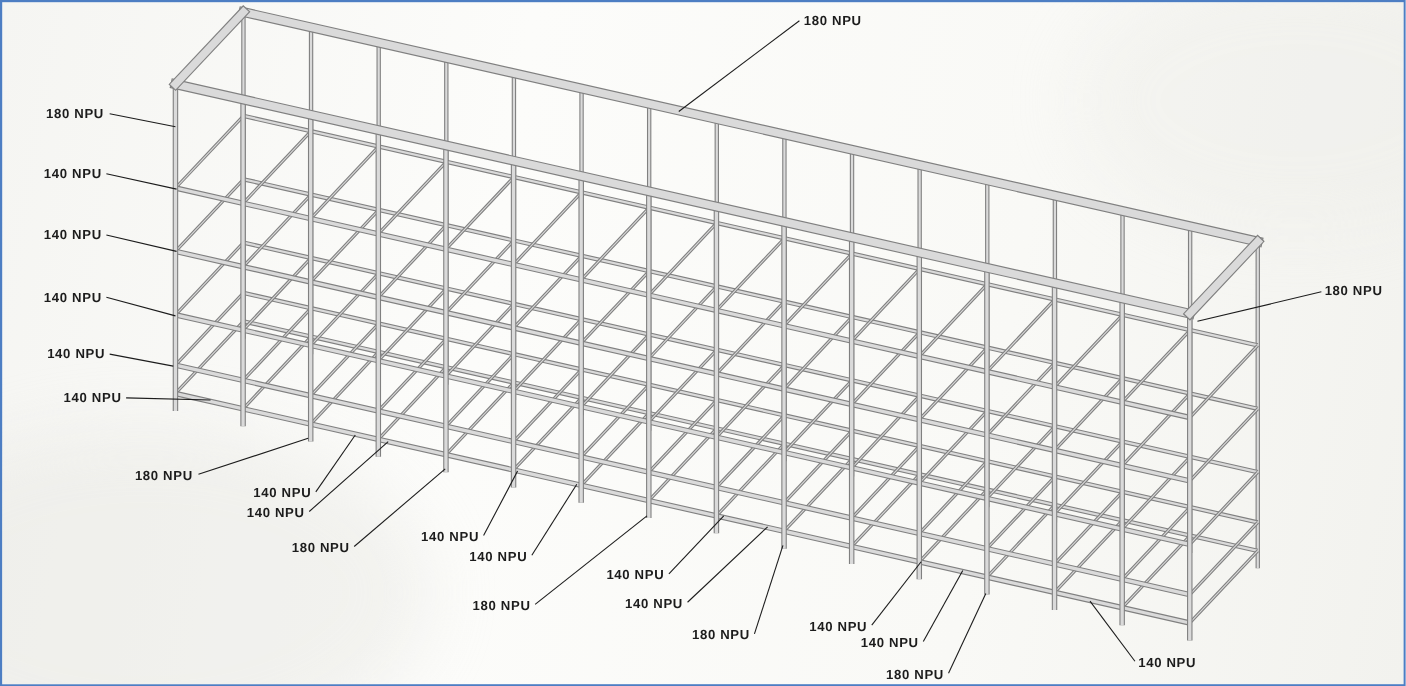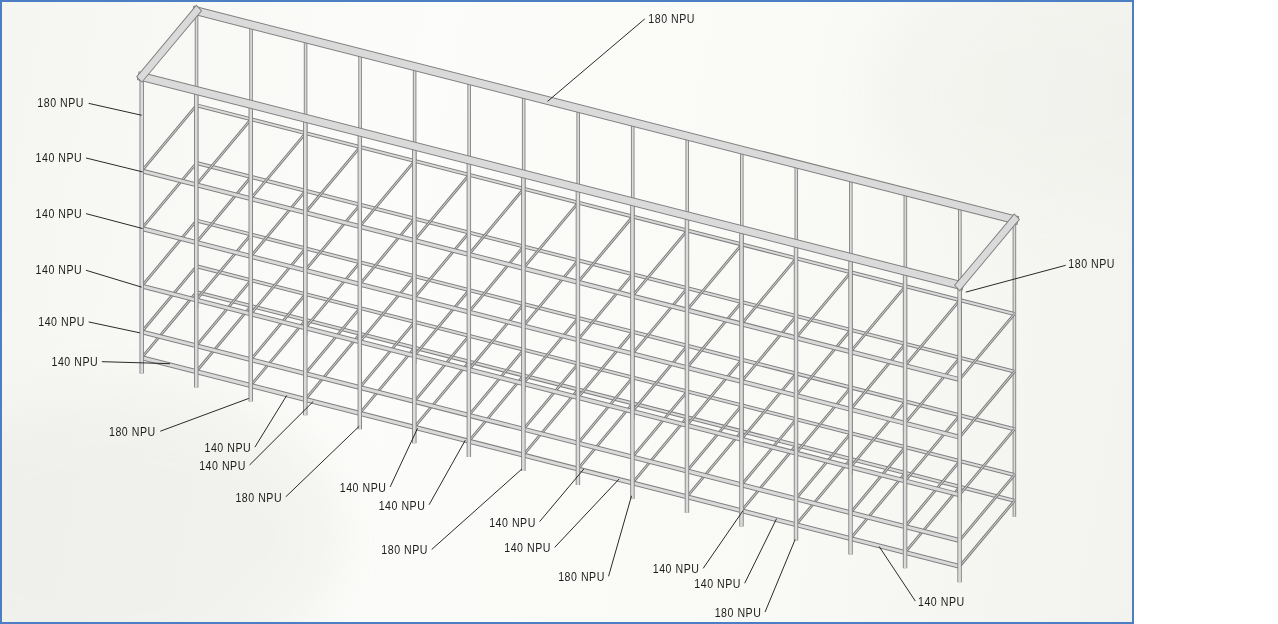--- a/index.html
+++ b/index.html
@@ -3,24 +3,25 @@
 <meta charset="utf-8">
 <style>
   html, body { margin: 0; padding: 0; }
   body {
     width: 1278px; height: 624px; overflow: hidden;
     font-family: "Liberation Sans", sans-serif;
     background: #ffffff;
   }
   .page {
     position: relative;
-    width: 1134px; height: 624px;
+    width: 1278px; height: 624px;
     box-sizing: border-box;
     border: 2px solid #4d7ec3;
     background: linear-gradient(100deg, #f5f5f2 0%, #fcfcfa 35%, #f9f9f6 70%, #f2f2ee 100%);
+    font-weight: bold;
   }
   svg { display: block; width: 100%; height: 100%; }
   text.dim {
     font-family: "Liberation Sans", sans-serif;
     font-size: 12px;
     letter-spacing: 0.6px;
     fill: #1c1c1c;
   }
 </style>
 </head>

